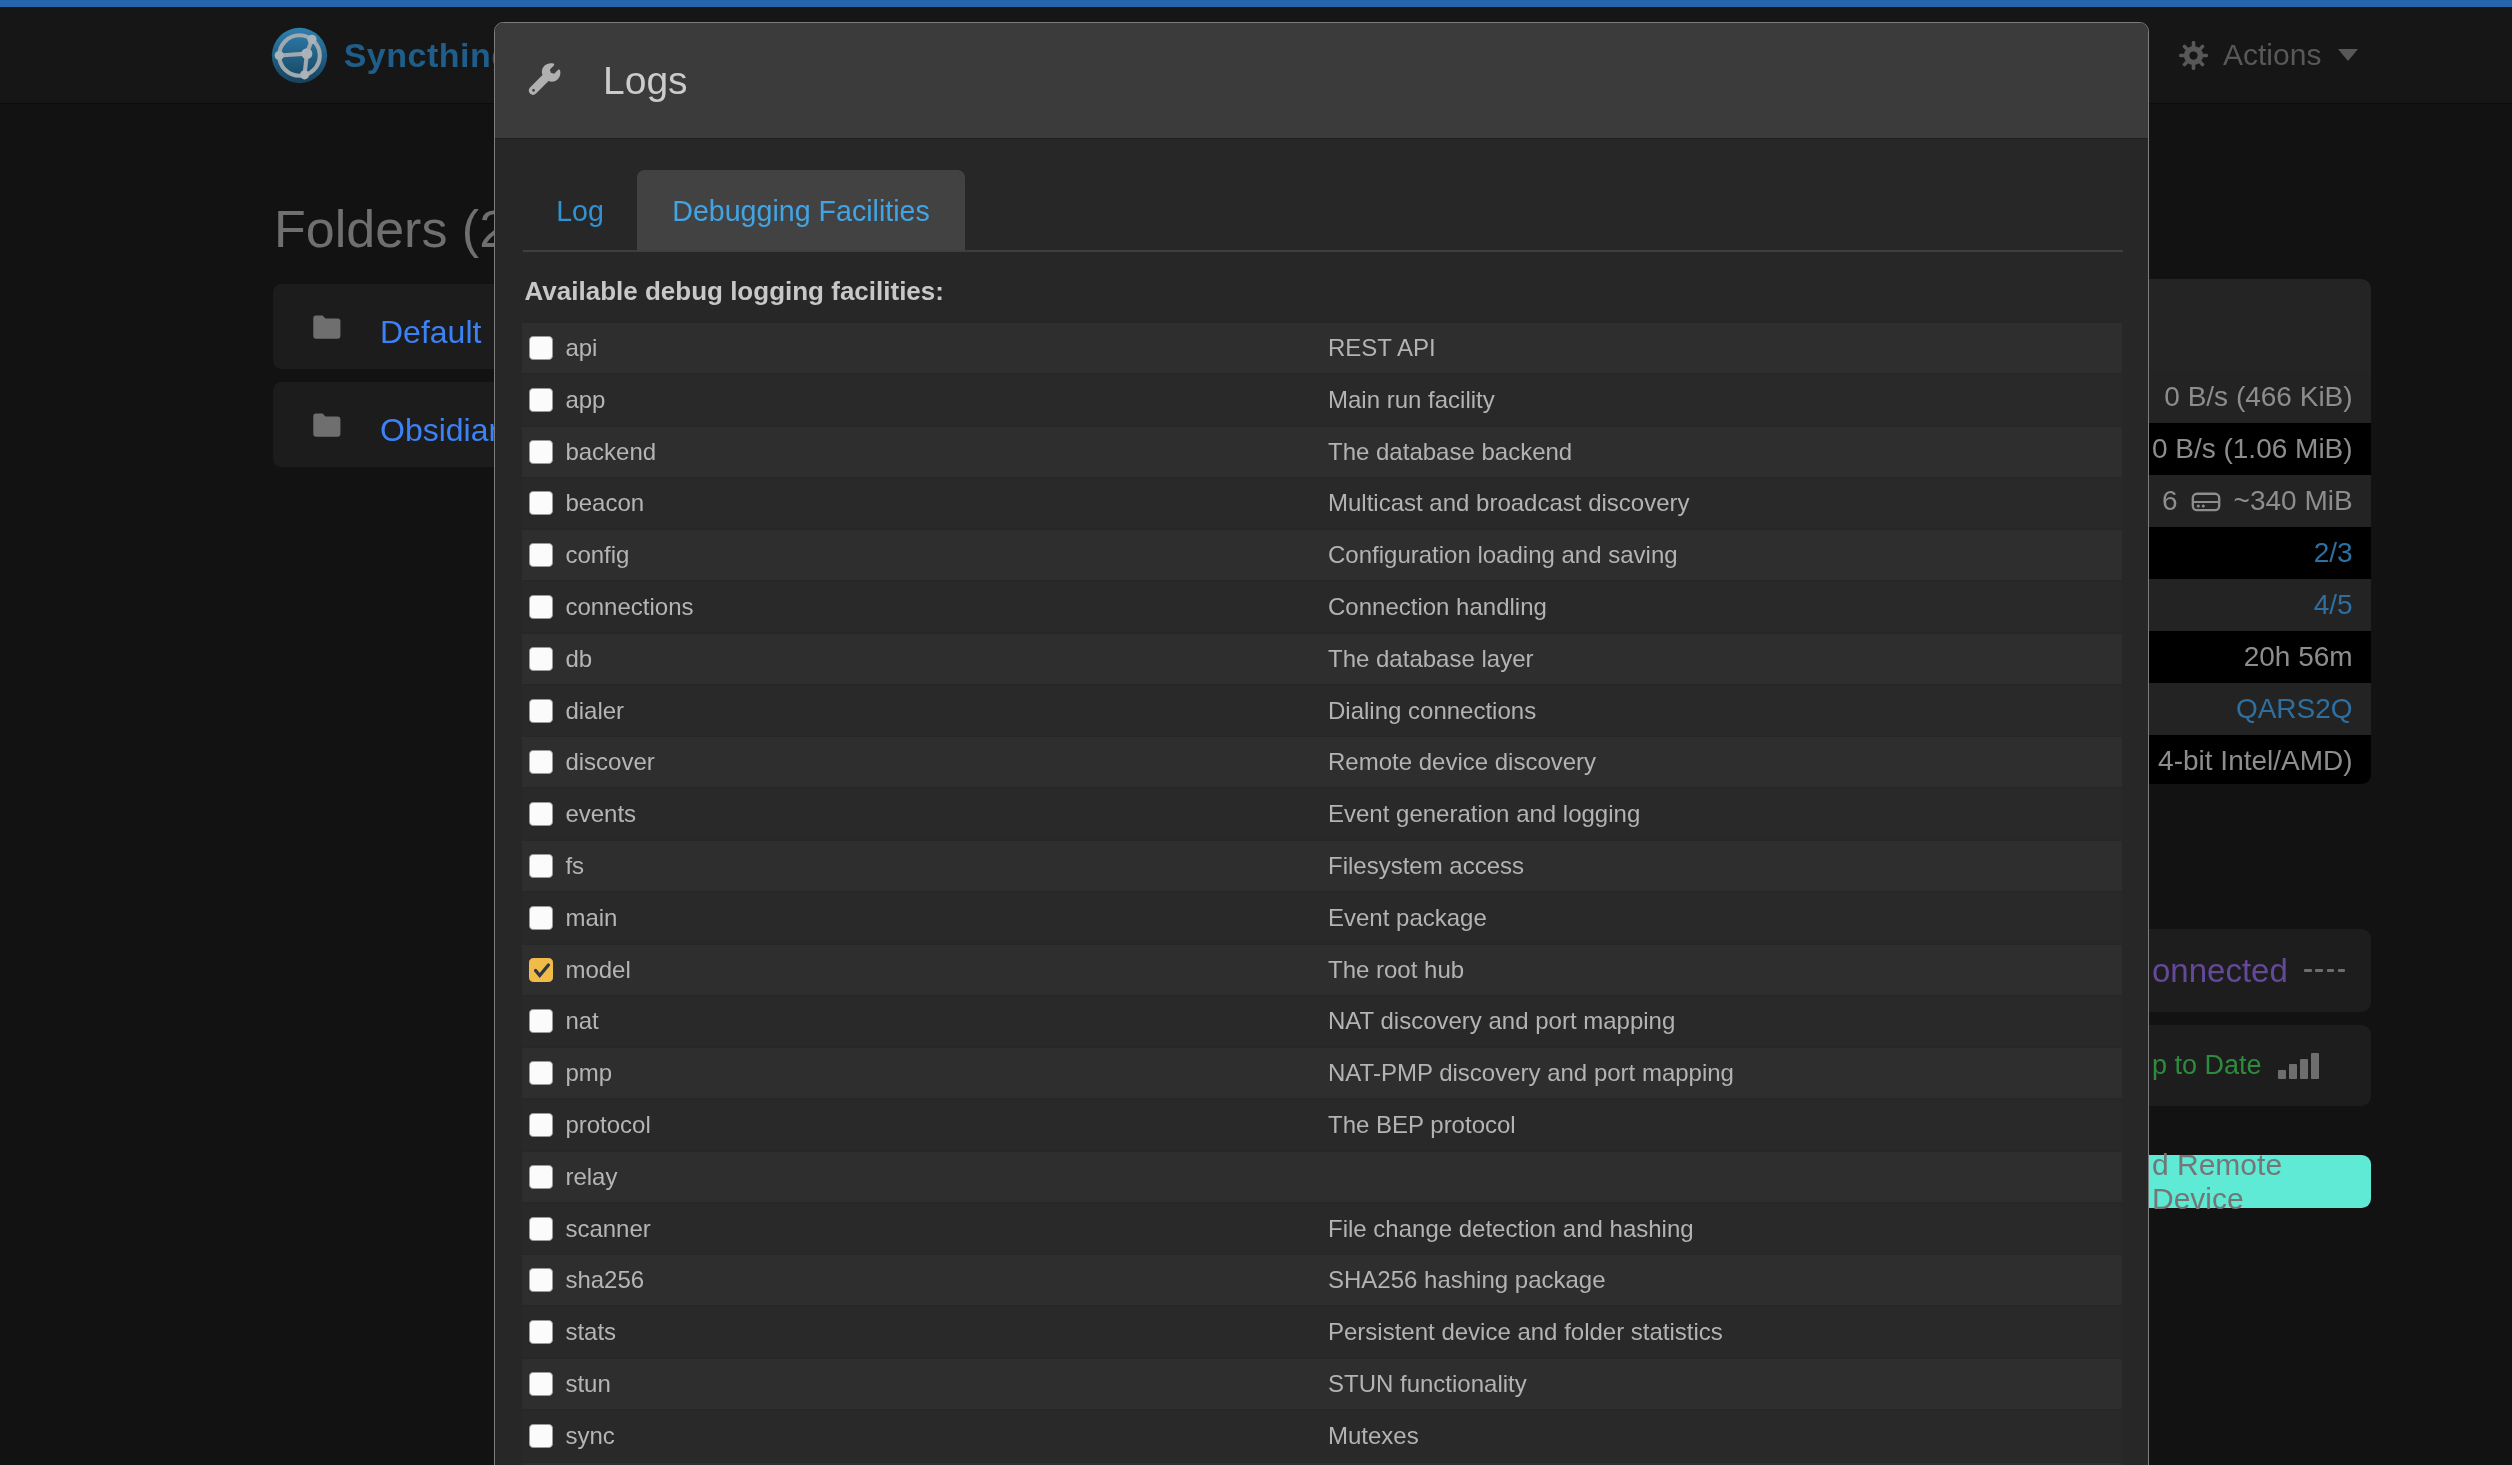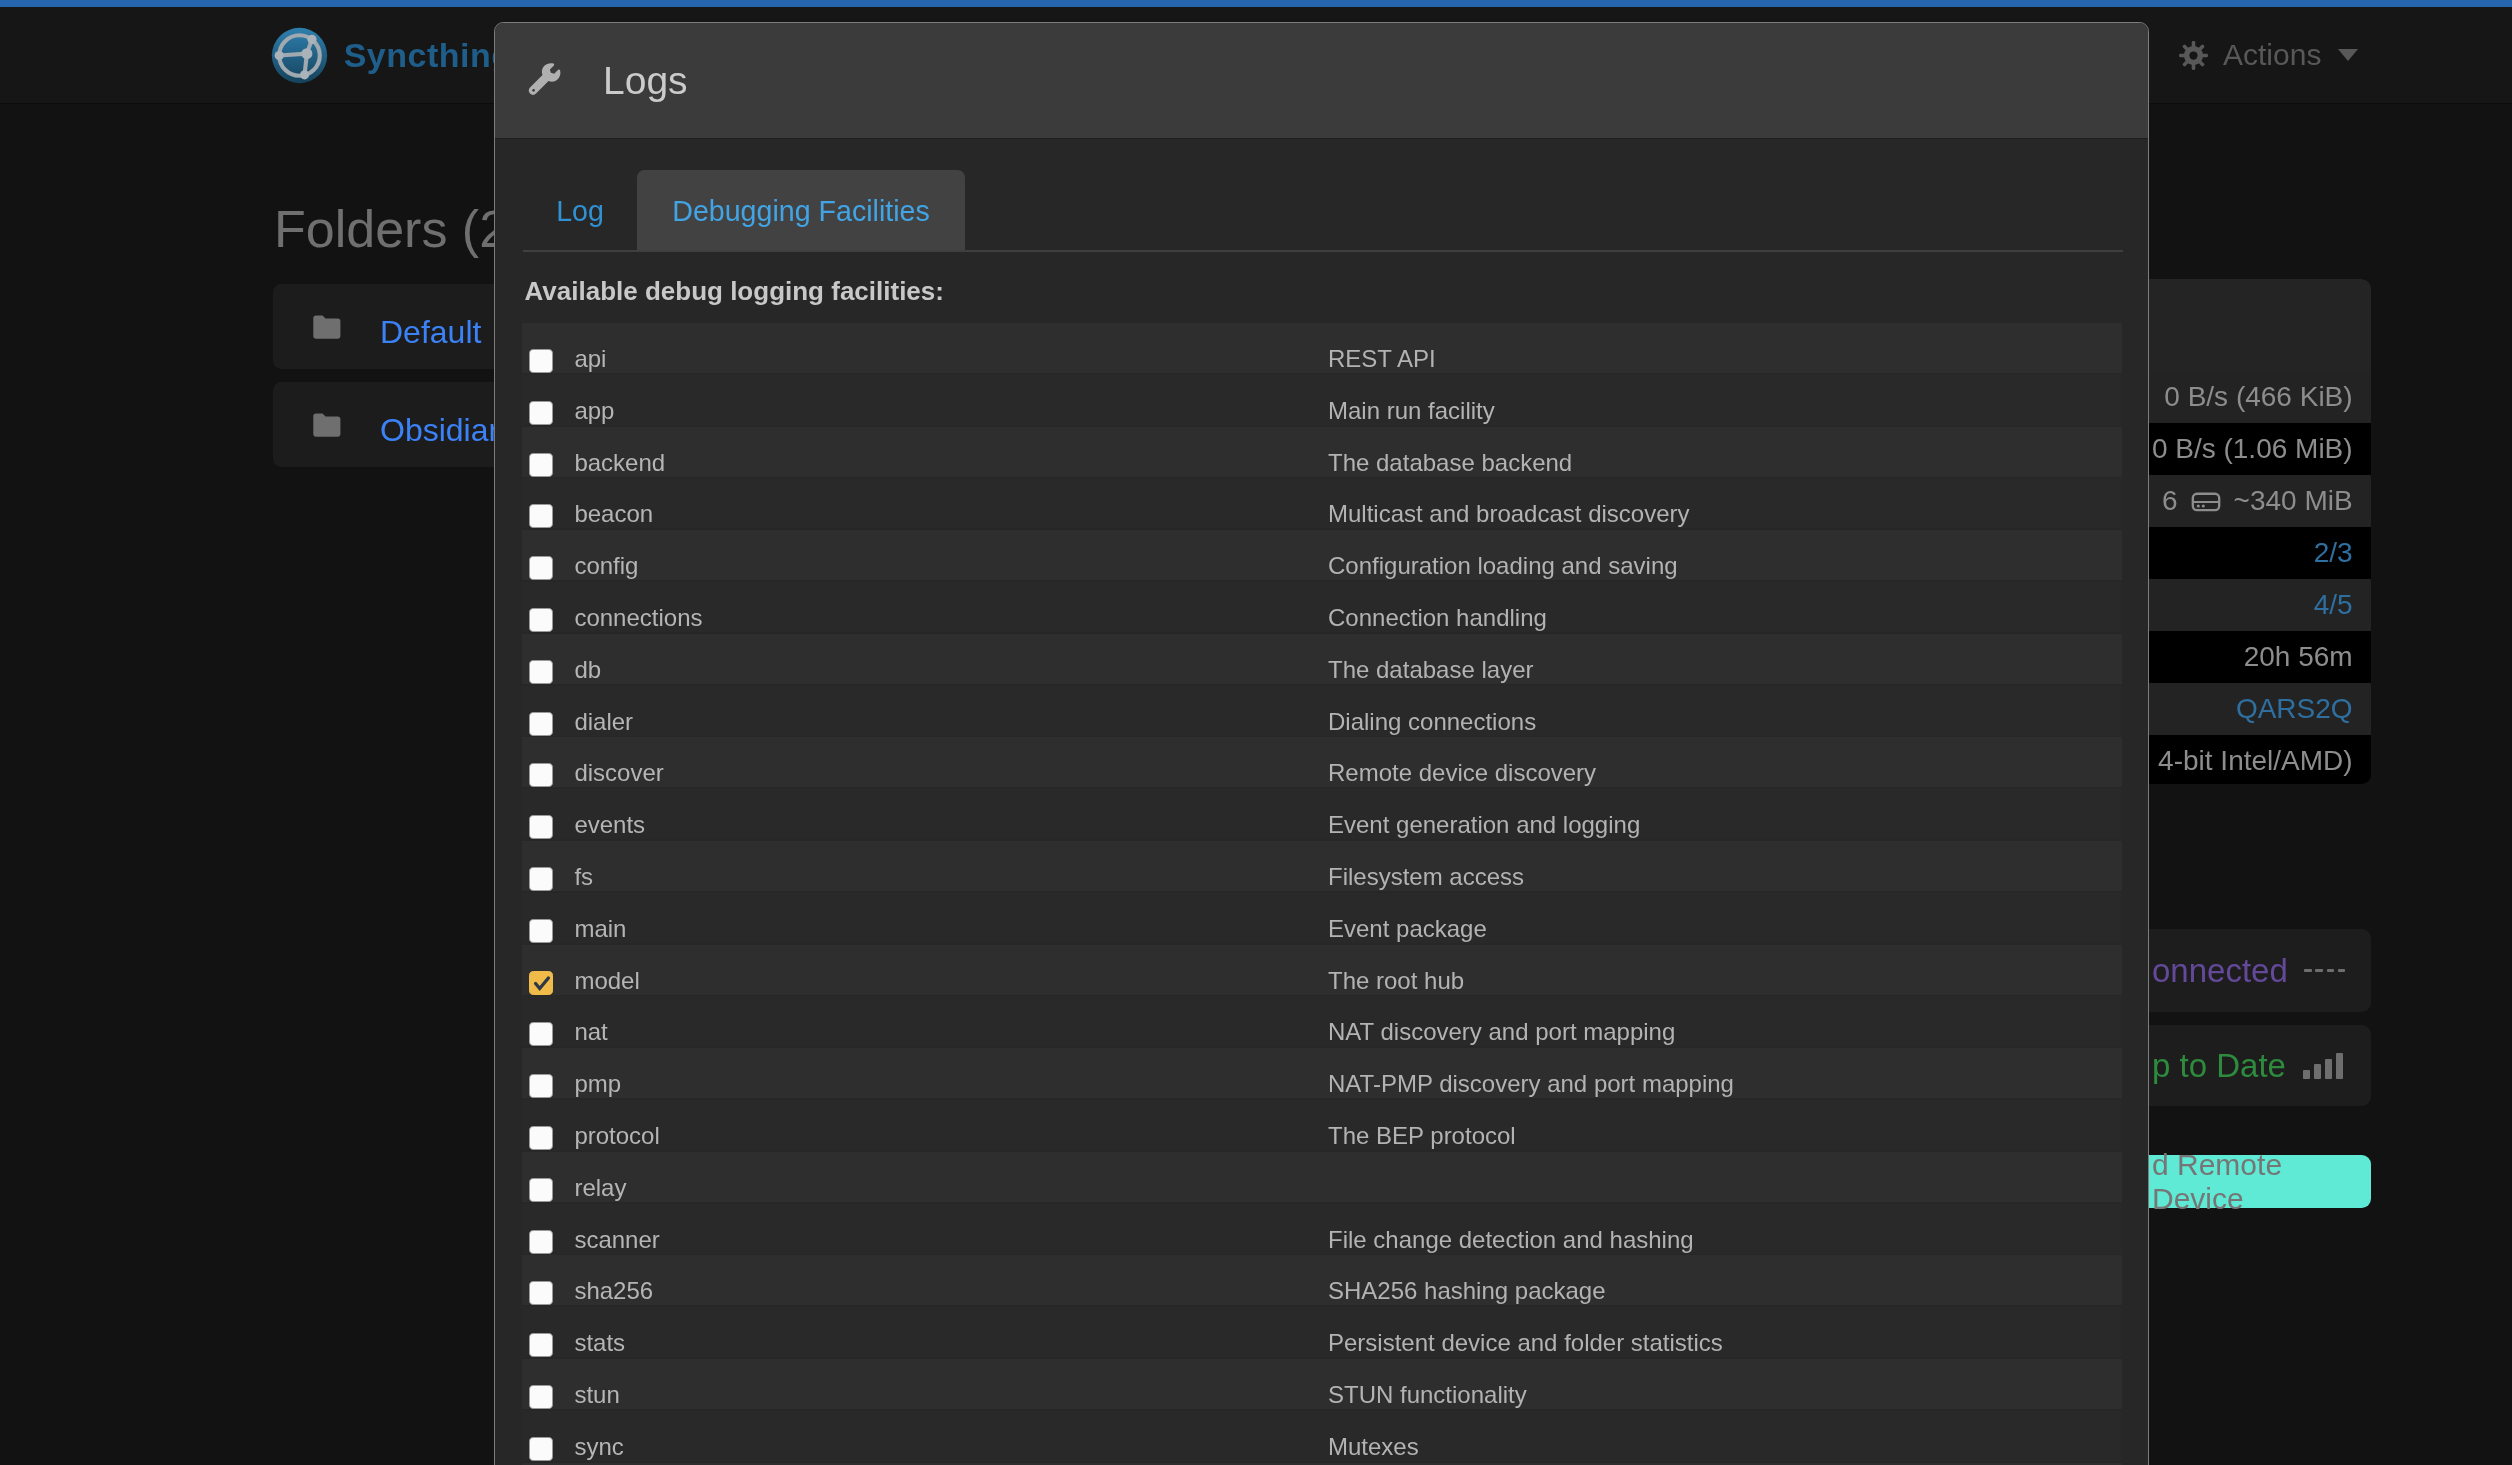--- a/index.html
+++ b/index.html
@@ -18,37 +18,37 @@
   .folder-panel{position:absolute;left:273px;width:737px;height:85px;background:#1c1c1c;border-radius:8.3px;display:flex;align-items:center;}
   .folder-panel .f-icon{margin-left:39px;}
   .folder-label{margin-left:37px;font-size:32px;color:#3b82f6;margin-top:12px;}
   .device-panel{position:absolute;left:1981px;top:279px;width:390px;height:505px;background:#000000;border-radius:9.2px;overflow:hidden;}
   .device-header{height:92px;background:#242424;}
   .device-row{height:52px;display:flex;align-items:center;justify-content:flex-end;padding-right:18.4px;font-size:28px;color:#8d8d8d;gap:13px;}
   .device-row:nth-child(odd){background:#232323;}
   .device-row .lnk{color:var(--link-blue,#2f6f9f);}
   .status-panel{position:absolute;left:1981px;width:390px;background:#1d1d1d;border-radius:9.2px;display:flex;align-items:center;padding-left:171px;box-sizing:border-box;gap:16.6px;}
   .status-purple{color:var(--status-purple,#64499a);font-size:33px;}
-  .status-green{color:var(--status-green,#2e8b3e);font-size:33px;}
+  .status-green{color:var(--status-green,#2e8b3e);font-size:27px;}
   .status-muted{color:#767676;font-size:30px;}
   .sig{display:flex;align-items:flex-end;gap:3.7px;}
   .sig i{display:block;width:7.4px;background:#6e6e6e;border-radius:0.9px;}
   
   .modal{position:absolute;left:494px;top:22px;width:1655px;height:1465px;background:#272727;
     border:1.8px solid #7d7d7d;border-radius:9.2px;box-sizing:border-box;overflow:hidden;}
   .modal-header{position:absolute;left:0;top:0;width:100%;height:116px;background:#3b3b3b;border-bottom:1.8px solid #1f1f1f;display:flex;align-items:center;box-sizing:border-box;}
   .modal-title{margin-left:31px;font-size:39px;color:#cbcbcb;display:flex;align-items:center;gap:40px;}
   .m-tabs{position:absolute;left:28px;top:147px;height:82px;display:flex;}
   .tab{height:82px;display:flex;align-items:center;justify-content:center;font-size:28.6px;color:var(--tab-blue,#389ae0);}
   .tab.inactive{width:114px;color:#3191d2;}
   .tab.active{width:328px;background:#424242;border-radius:7.4px 7.4px 0 0;color:#42a4e4;}
   .tabs-border{position:absolute;left:28px;top:227px;width:1600px;height:1.8px;background:#3f3f3f;}
   .fac-heading{position:absolute;left:29.5px;top:253px;font-size:26px;font-weight:bold;color:#c8c8c8;}
   .fac-table{position:absolute;left:27px;top:300px;width:1600px;}
-  .fac-row{height:50px;margin-bottom:1.8px;position:relative;display:flex;align-items:flex-end;gap:9px;}
+  .fac-row{height:50px;margin-bottom:1.8px;position:relative;display:flex;align-items:center;}
   .fac-row:nth-child(odd){background:#2e2e2e;}
   .fac-row:nth-child(even){background:#292929;}
   .checkbox{width:24px;height:24px;border-radius:4.6px;background:#fbfbfb;border:0.9px solid #9a9a9a;margin-left:7.4px;box-sizing:border-box;flex:none;position:relative;}
   .checkbox.checked{background:var(--checked-amber,#f1bb4a);border-color:var(--checked-amber,#f1bb4a);}
   .checkbox.checked svg{position:absolute;left:0.9px;top:0;}
   .fac-name{margin-left:12px;font-size:24px;color:#b5b5b5;}
   .fac-desc{position:absolute;left:806px;font-size:24px;color:#b3b3b3;}
   .hdd-icon,.f-icon,.logo-svg,.gear-svg,.wrench-svg{display:block;}
 </style>
 </head>

